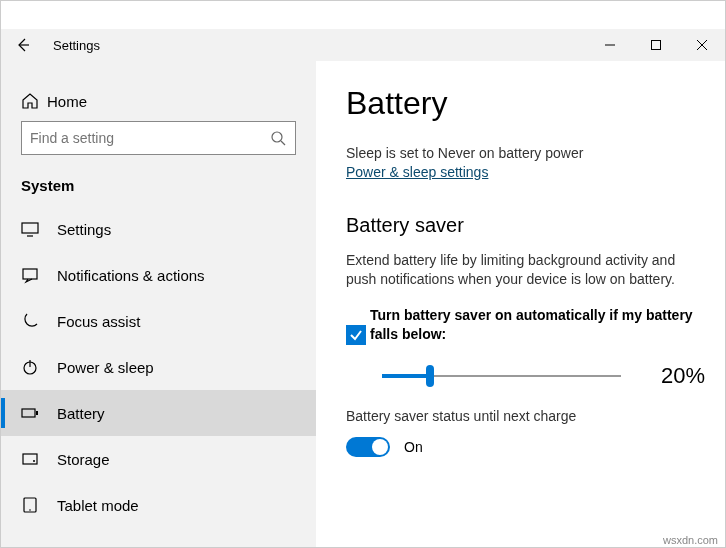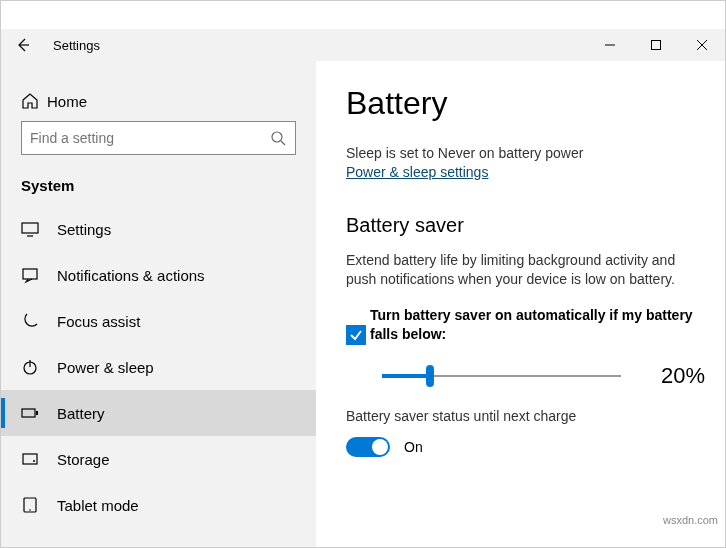--- a/index.html
+++ b/index.html
@@ -140,21 +140,21 @@
   .toggle-row { display:flex; align-items:center; gap:14px; margin-top:10px; }
   .toggle {
     width:44px; height:20px; border-radius:10px;
     background:#0078d4; position:relative; cursor:pointer;
   }
   .toggle-thumb {
     position:absolute; top:2px; right:2px;
     width:16px; height:16px; border-radius:50%; background:#fff;
   }
   .watermark {
-    position: fixed; bottom: 22px; right: 8px;
+    position: fixed; bottom: 2px; right: 8px;
     font-size: 11px; color: #888;
   }
 </style>
 </head>
 <body>
 
 <div class="titlebar">
   <div class="back">
     <span class="icon">
       <svg width="16" height="16" viewBox="0 0 16 16">

